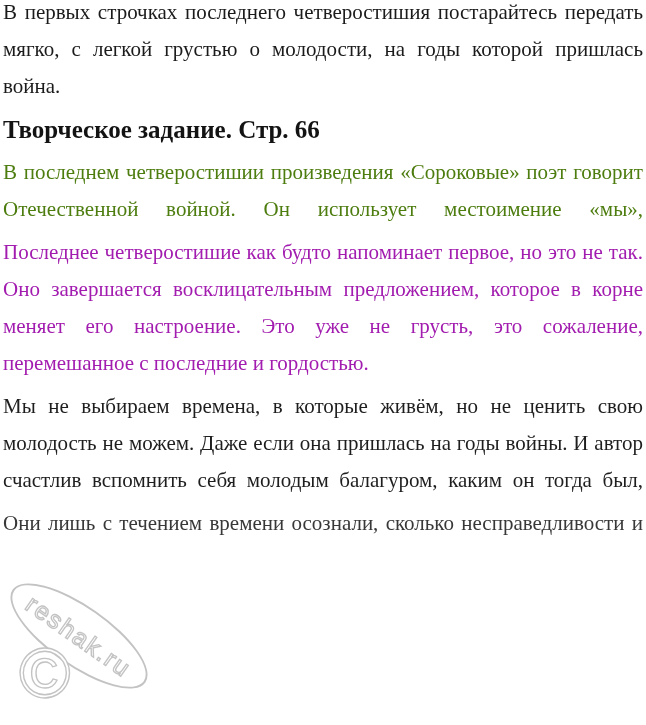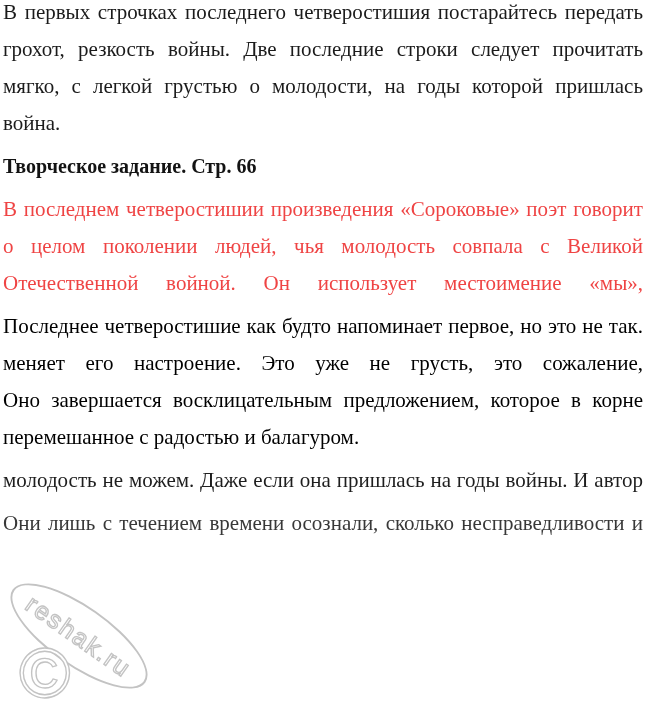--- a/index.html
+++ b/index.html
@@ -18,21 +18,21 @@
 
   
   .doc {
     position: relative;
     z-index: 1;
     padding: 0 3px;
     margin-top: -6px;
   }
   .block { margin-bottom: 6px; }
   .block.heading { font-weight: bold; }
-  .block.heading .line { font-size: 20px; }
+  .block.heading .line { font-size: 25px; }
   .line {
     font-size: 21px;
     line-height: 37px;
     text-rendering: optimizeLegibility;
   }
   .line.just {
     text-align: justify;
     text-align-last: justify;
     text-justify: inter-word;
   }
@@ -83,38 +83,38 @@
   <div class="watermark">
     <div class="wm-oval">
       <span class="wm-text">reshak.ru</span>
     </div>
     <span class="wm-copy">©</span>
   </div>
 
   <main class="doc">
       <div class="block paragraph" style="color: rgb(27, 27, 27);">
         <div class="line just">В первых строчках последнего четверостишия постарайтесь передать</div>
-        <div class="line just">грохот, резкость войны. Две последние строки следует прочитать</div>
         <div class="line just">мягко, с легкой грустью о молодости, на годы которой пришлась война.</div>
       </div>
       <div class="block heading" style="color: rgb(19, 19, 19);">
         <div class="line">Творческое задание. Стр. 66</div>
       </div>
-      <div class="block paragraph" style="color: #ef4444;">
+      <div class="block paragraph" style="color: #4d7c0f;">
         <div class="line just">В последнем четверостишии произведения «Сороковые» поэт говорит</div>
-        <div class="line just">о целом поколении людей, чья молодость совпала с Великой</div>
         <div class="line just">Отечественной войной. Он использует местоимение «мы»,</div>
       </div>
-      <div class="block paragraph" style="color: #000000;">
+      <div class="block paragraph" style="color: #a21caf;">
         <div class="line just">Последнее четверостишие как будто напоминает первое, но это не так.</div>
+        <div class="line just">Оно завершается восклицательным предложением, которое в корне</div>
         <div class="line just">меняет его настроение. Это уже не грусть, это сожаление,</div>
-        <div class="line just">Оно завершается восклицательным предложением, которое в корне</div>
-        <div class="line">перемешанное с радостью и балагуром.</div>
+        <div class="line">перемешанное с последние и гордостью.</div>
       </div>
       <div class="block paragraph" style="color: rgb(30, 30, 30);">
+        <div class="line just">Мы не выбираем времена, в которые живём, но не ценить свою</div>
         <div class="line just">молодость не можем. Даже если она пришлась на годы войны. И автор</div>
+        <div class="line just">счастлив вспомнить себя молодым балагуром, каким он тогда был,</div>
       </div>
       <div class="block paragraph" style="color: rgb(56, 56, 56);">
         <div class="line just">Они лишь с течением времени осознали, сколько несправедливости и</div>
       </div>
     </main>
 
 </div>
 
 </body></html>

